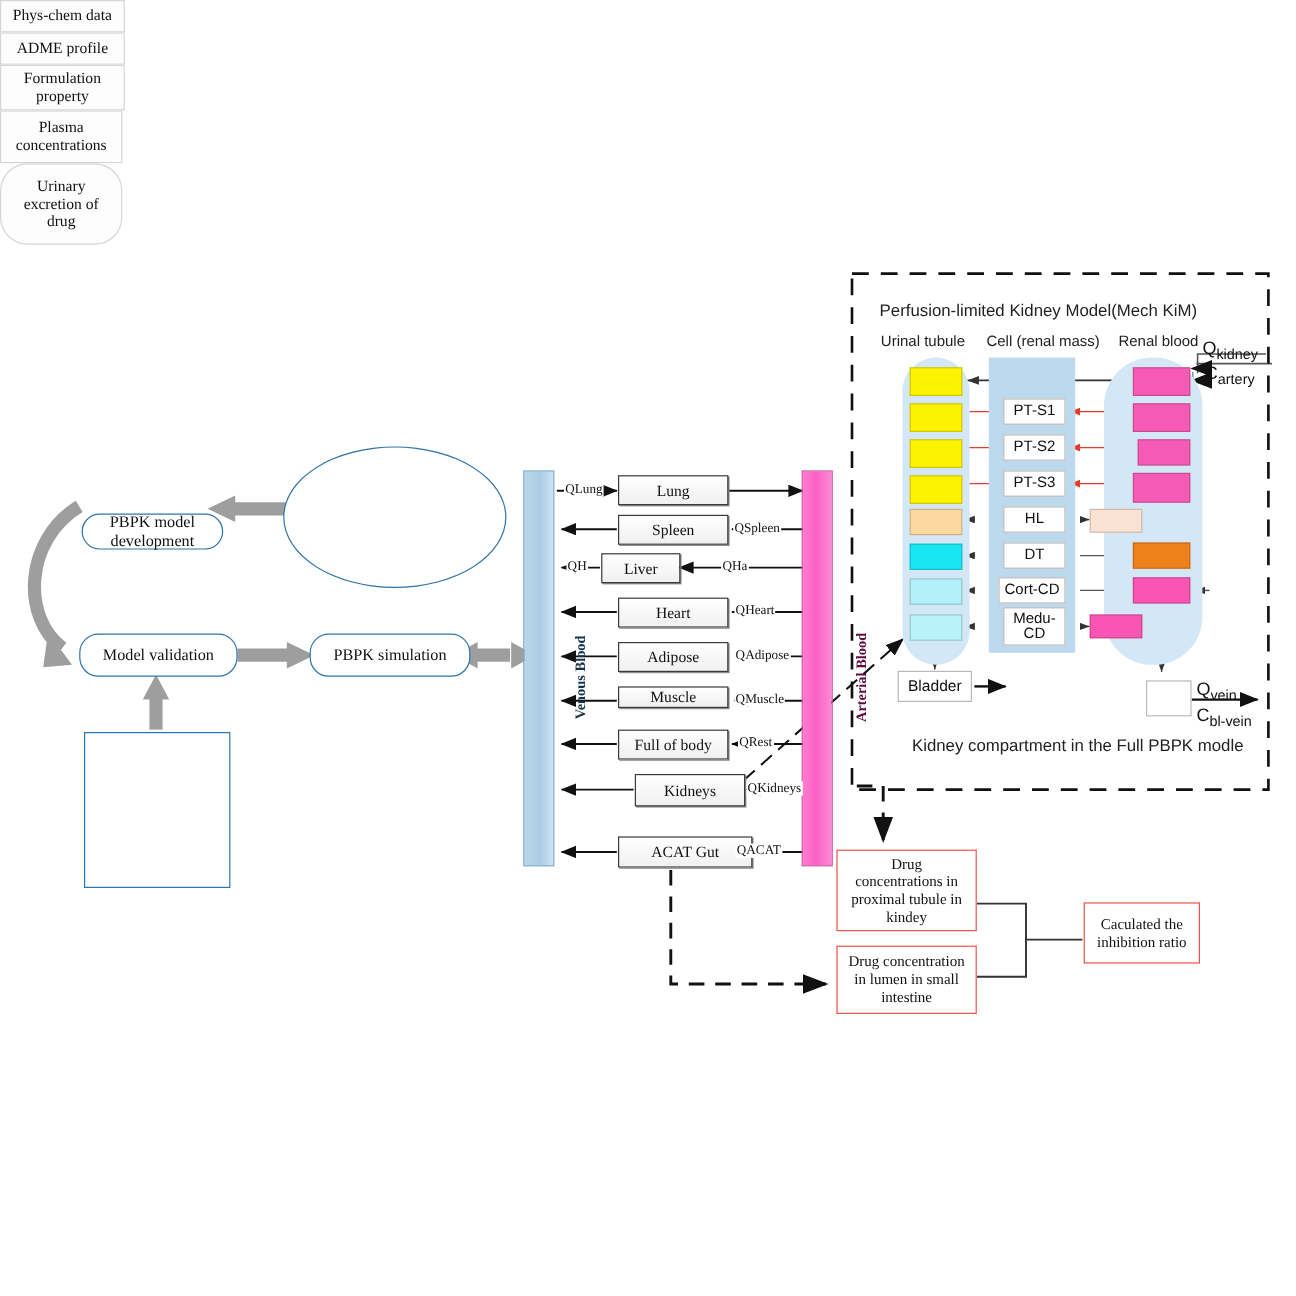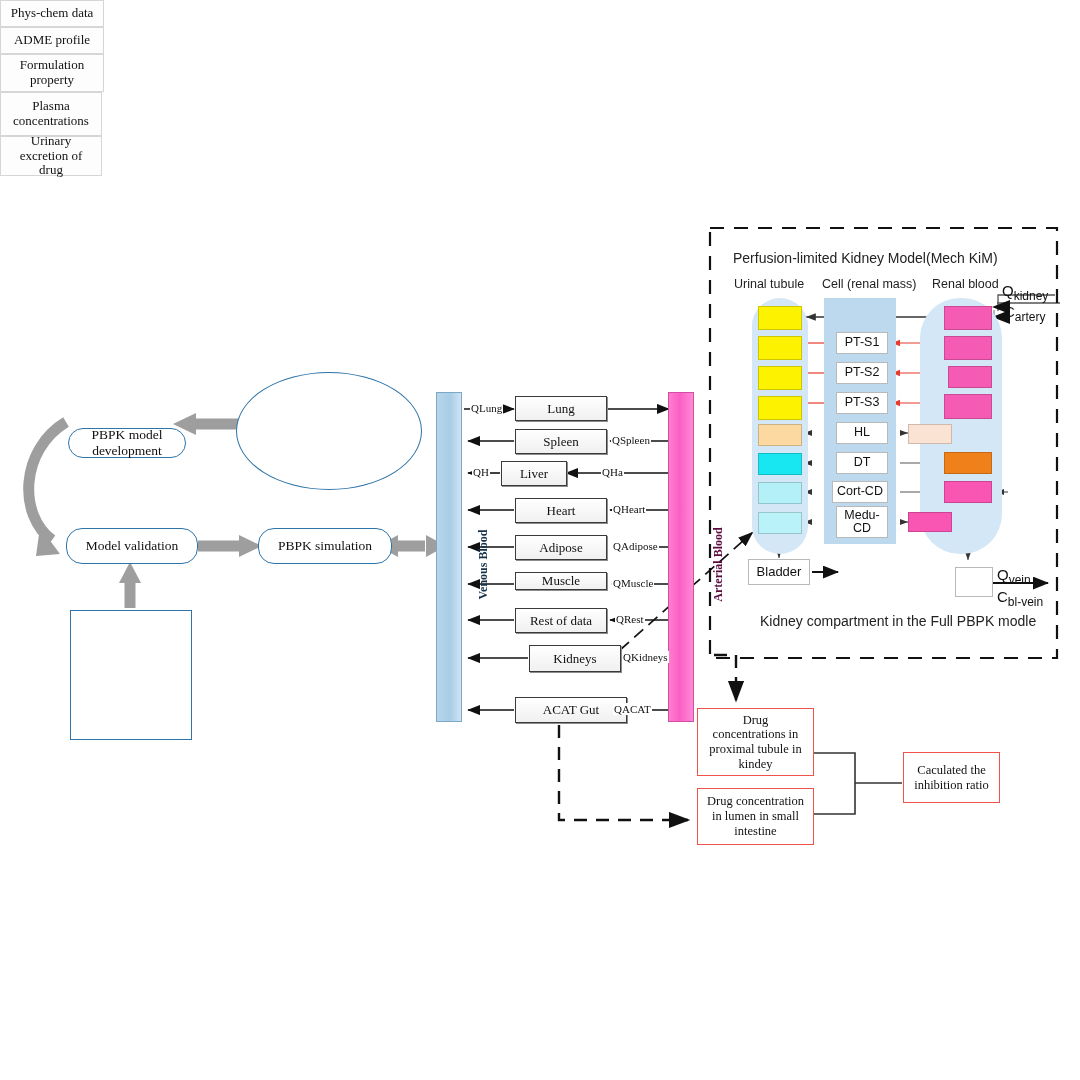--- a/index.html
+++ b/index.html
@@ -253,37 +253,37 @@
   <div class="node pill" style="left:68px;top:428px;width:118px;height:30px;white-space:pre-line;">PBPK model
 development</div>
 
   <div class="node pill" style="left:66px;top:528px;width:132px;height:36px;">Model validation</div>
 
   <div class="node pill" style="left:258px;top:528px;width:134px;height:36px;">PBPK simulation</div>
 
   <div class="bluepanel" style="position:absolute;left:70px;top:610px;width:120px;height:128px;"></div>
   <div class="stackbox" style="left:79px;top:624px;width:102px;height:44px;white-space:pre-line;">Plasma
 concentrations</div>
-  <div class="stackbox" style="left:79px;top:674px;width:102px;height:40px;white-space:pre-line;">Urinary
+  <div class="stackbox" style="left:79px;top:674px;width:102px;height:68px;white-space:pre-line;border-radius:23px;">Urinary
 excretion of
 drug</div>
 
   <div class="node vblood" style="left:436px;top:392px;width:26px;height:330px;"></div>
   <div class="vertlabel" style="left:449px;top:557px;">Venous Blood</div>
 
   <div class="node ablood" style="left:668px;top:392px;width:26px;height:330px;"></div>
   <div class="vertlabel pink" style="left:681px;top:557px;">Arterial Blood</div>
 
   <div class="node organ" style="left:515px;top:396px;width:92px;height:25px;">Lung</div>
   <div class="node organ" style="left:515px;top:429px;width:92px;height:25px;">Spleen</div>
   <div class="node organ" style="left:501px;top:461px;width:66px;height:25px;">Liver</div>
   <div class="node organ" style="left:515px;top:498px;width:92px;height:25px;">Heart</div>
   <div class="node organ" style="left:515px;top:535px;width:92px;height:25px;">Adipose</div>
   <div class="node organ" style="left:515px;top:572px;width:92px;height:18px;">Muscle</div>
-  <div class="node organ" style="left:515px;top:608px;width:92px;height:25px;">Rest of data</div>
+  <div class="node organ" style="left:515px;top:608px;width:92px;height:25px;">Full of body</div>
   <div class="node organ" style="left:529px;top:645px;width:92px;height:27px;">Kidneys</div>
   <div class="node organ" style="left:515px;top:697px;width:112px;height:26px;">ACAT Gut</div>
 
   <div class="qlabel" style="left:470px;top:402px;">QLung</div>
   <div class="qlabel" style="left:611px;top:434px;">QSpleen</div>
   <div class="qlabel" style="left:472px;top:466px;">QH</div>
   <div class="qlabel" style="left:601px;top:466px;">QHa</div>
   <div class="qlabel" style="left:612px;top:503px;">QHeart</div>
   <div class="qlabel" style="left:612px;top:540px;">QAdipose</div>
   <div class="qlabel" style="left:612px;top:577px;">QMuscle</div>

